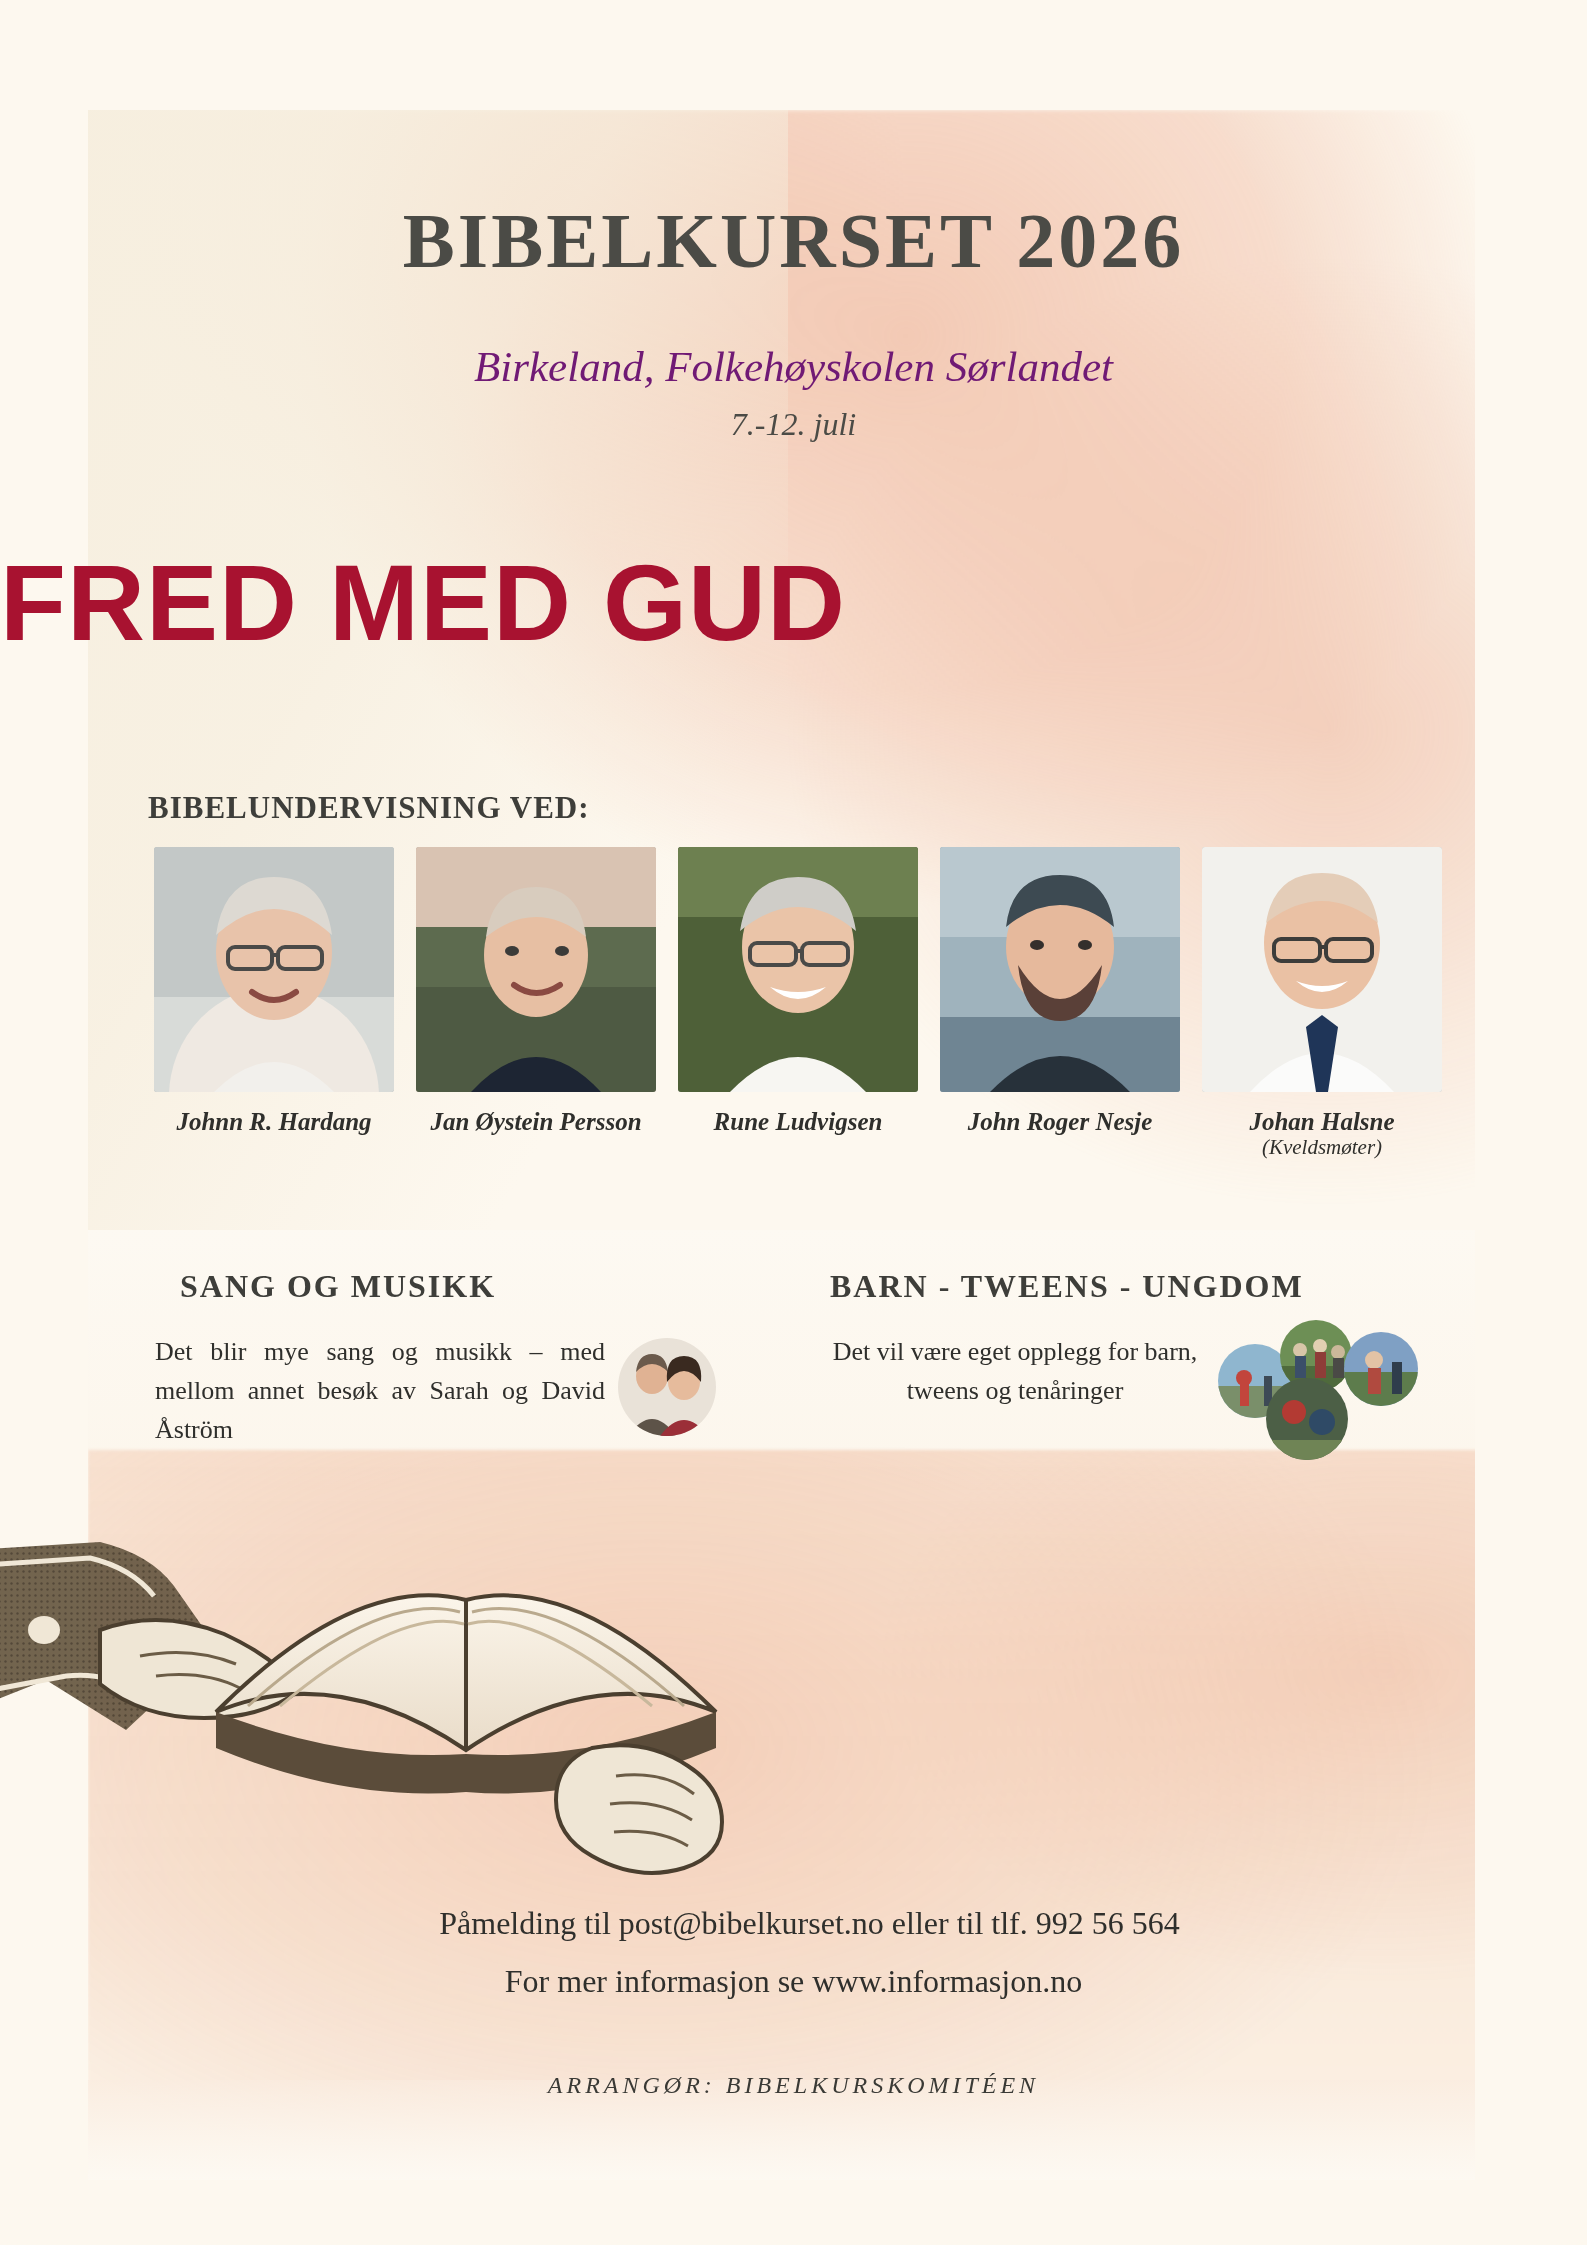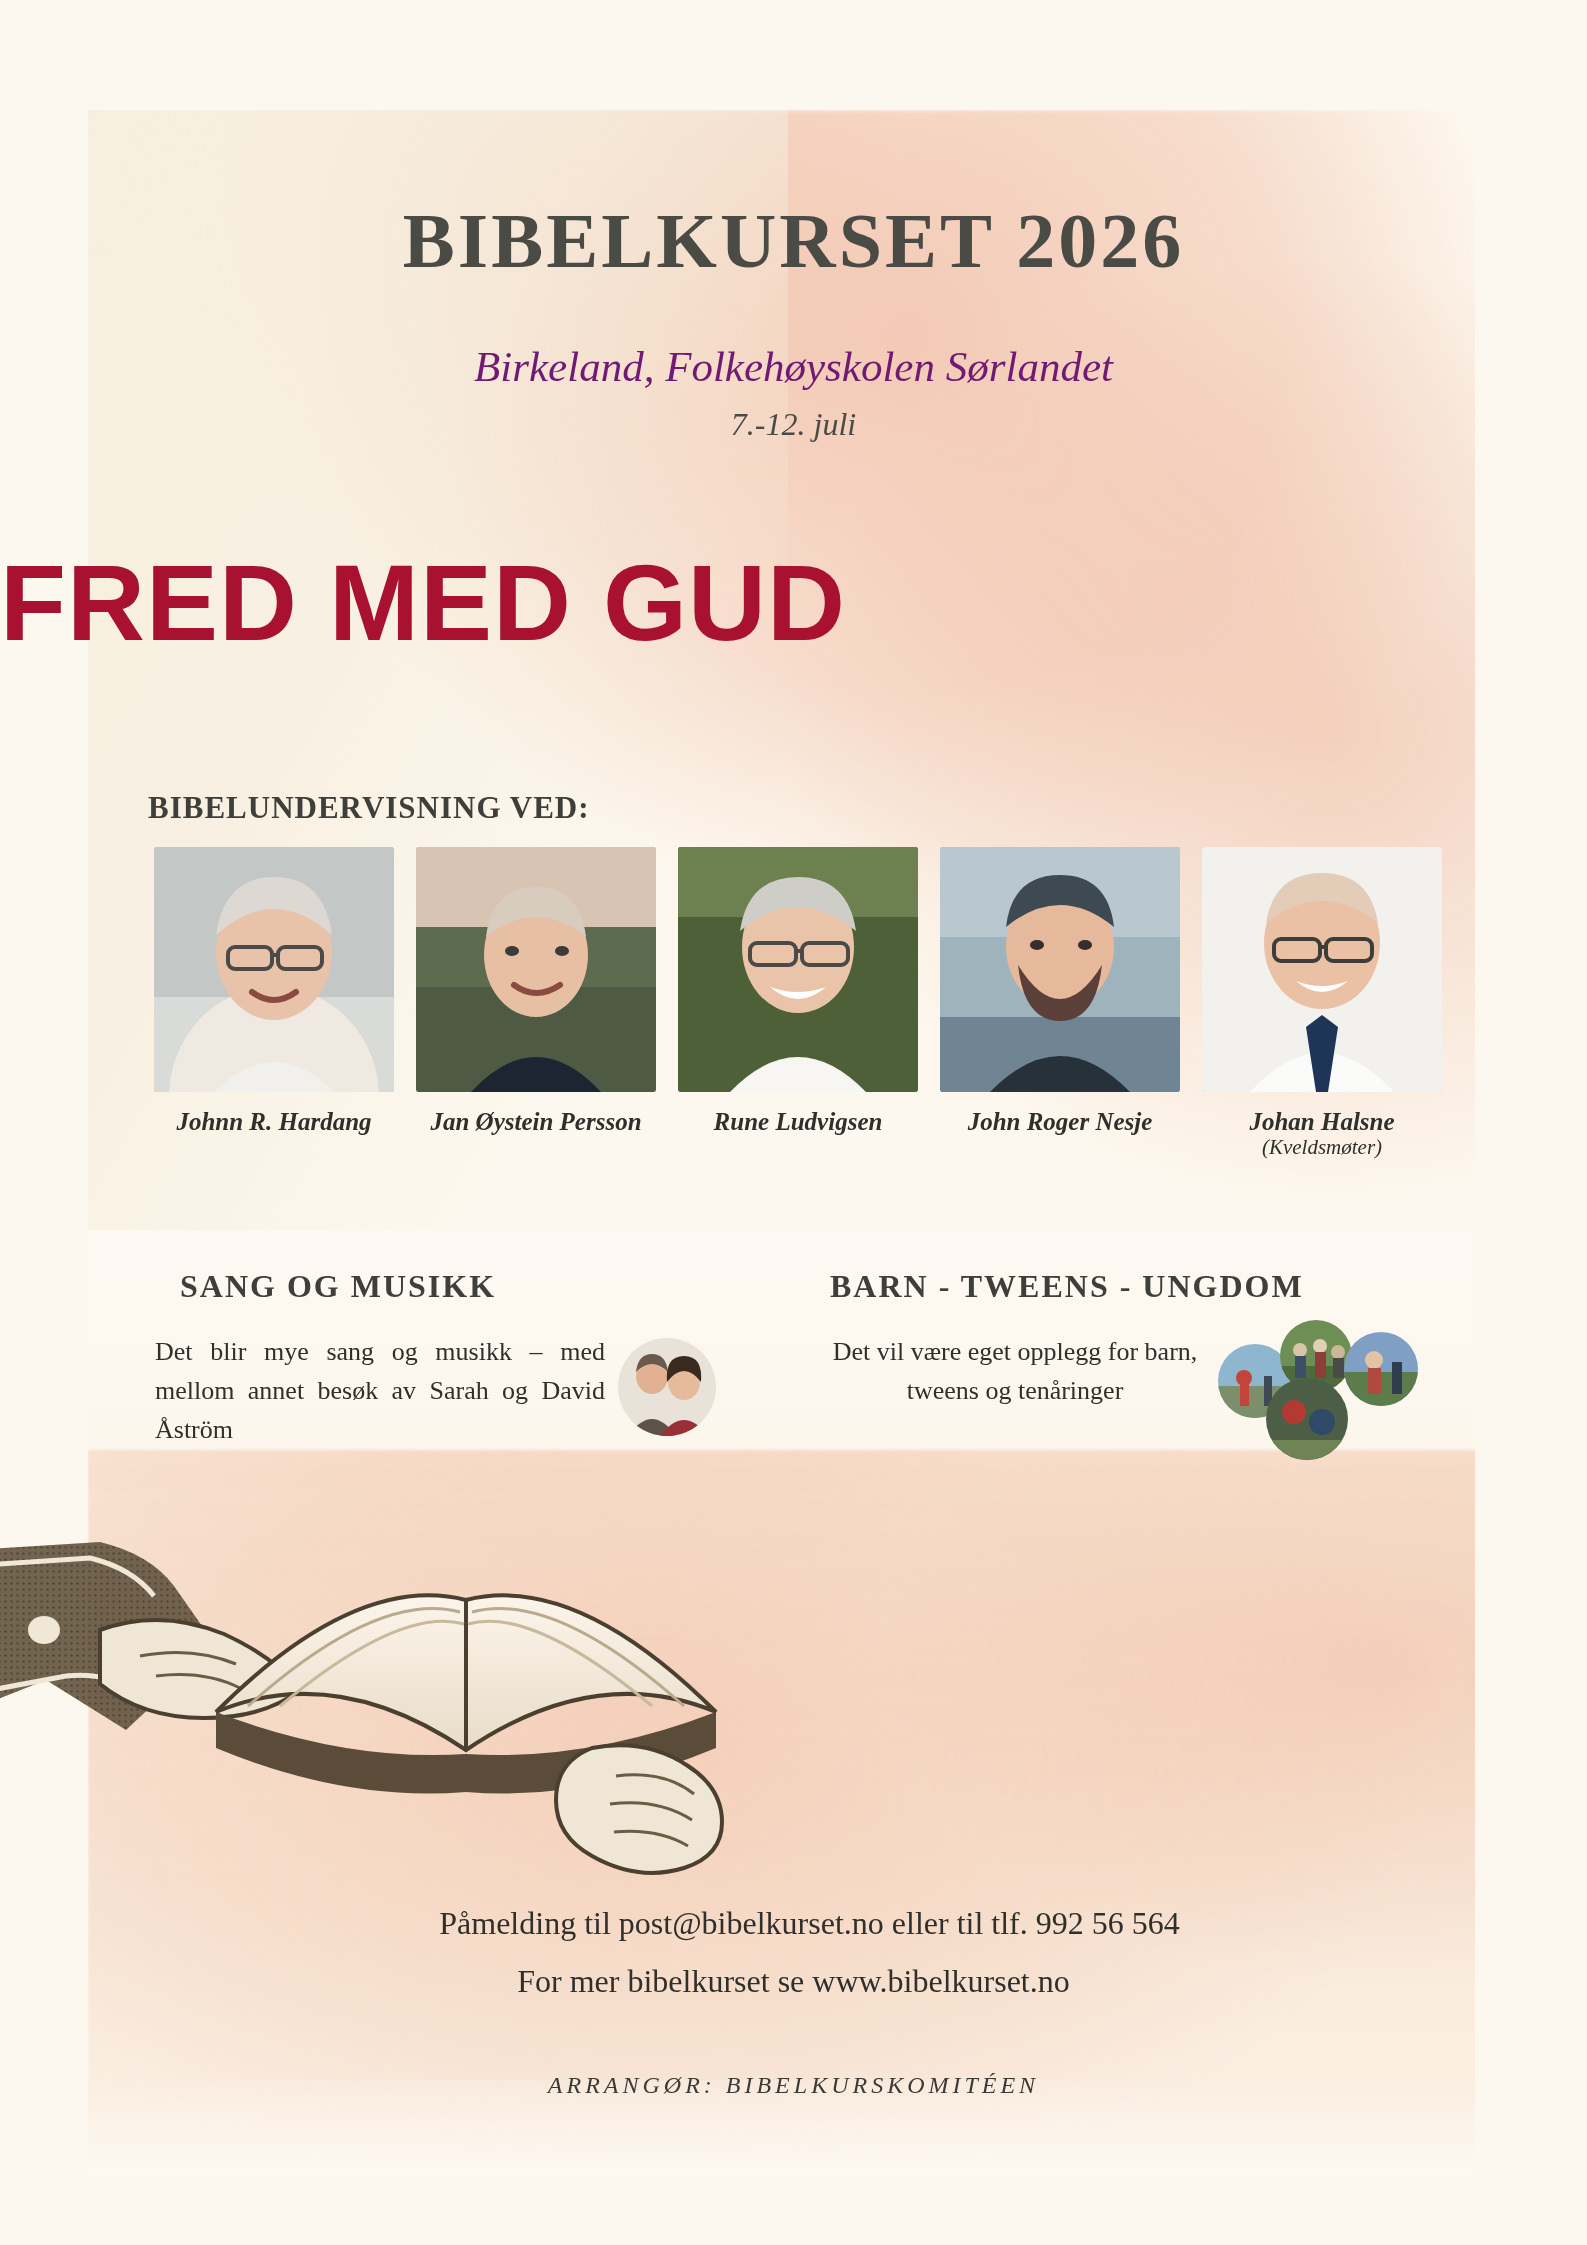--- a/index.html
+++ b/index.html
@@ -412,17 +412,17 @@
         <path d="M236 232 q130 50 250 42 q120 8 250 -42 l0 36 q-130 54 -250 44 q-120 10 -250 -44 z" fill="#5b4c3a"></path>
 
         <path d="M612 268 q54 -10 96 18 q34 22 34 56 q0 34 -38 46 q-46 14 -92 -12 q-36 -20 -36 -56 q0 -38 36 -52z" fill="#efe6d5" stroke="#4b3f2f" stroke-width="4"></path>
         <path d="M636 296 q48 -6 78 18" fill="none" stroke="#6b5c46" stroke-width="3"></path>
         <path d="M630 324 q48 -6 82 16" fill="none" stroke="#6b5c46" stroke-width="3"></path>
         <path d="M634 352 q44 -4 74 14" fill="none" stroke="#6b5c46" stroke-width="3"></path>
       </svg>
     </div>
 
     <div class="contact1">Påmelding til post@bibelkurset.no eller til tlf. 992 56 564</div>
-    <div class="contact2">For mer bibelkurset se www.bibelkurset.no</div>
+    <div class="contact2">For mer informasjon se www.informasjon.no</div>
     <div class="organizer">ARRANGØR: BIBELKURSKOMITÉEN</div>
 
   </div>
 </div>
 
 </body></html>

